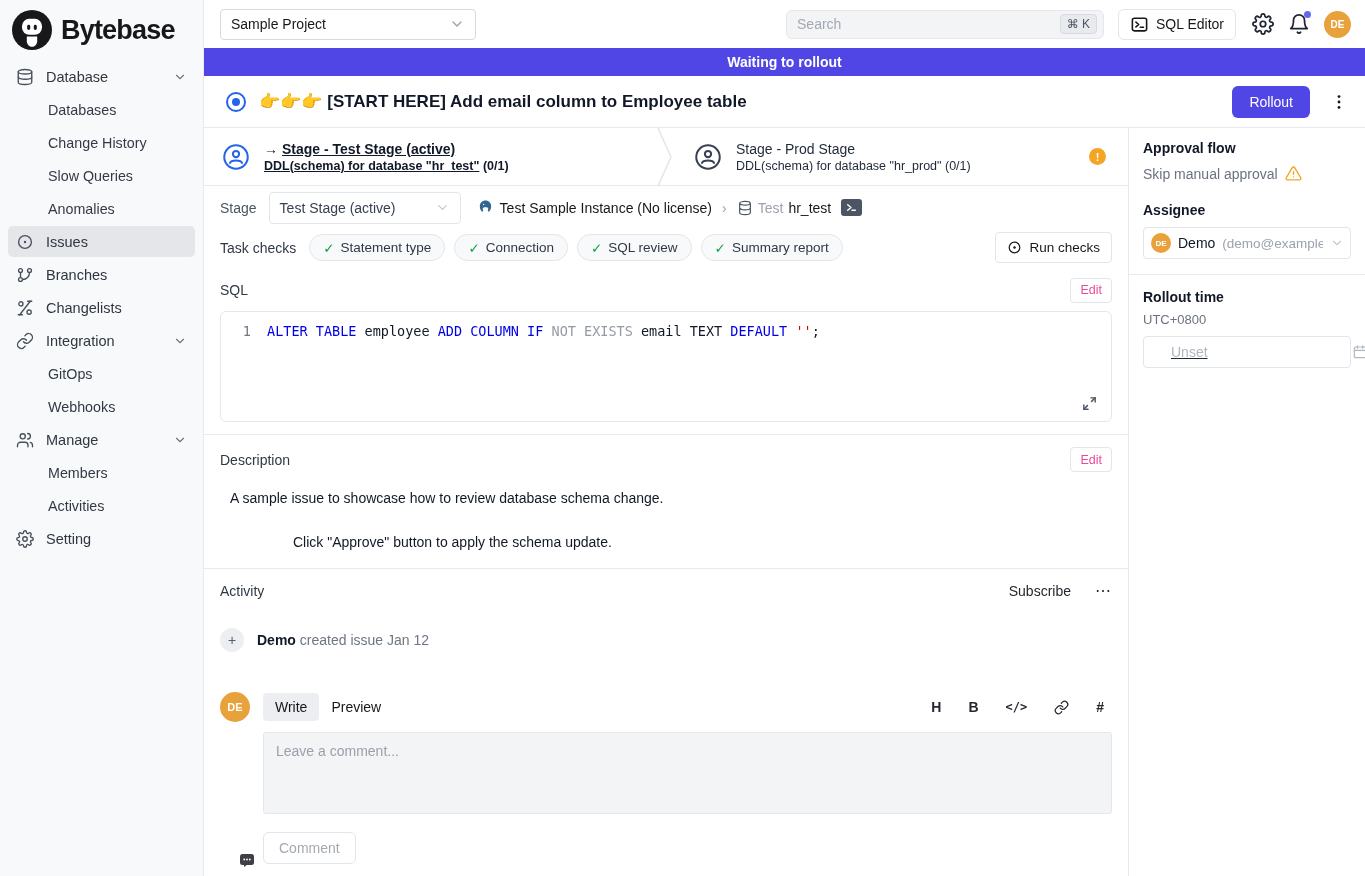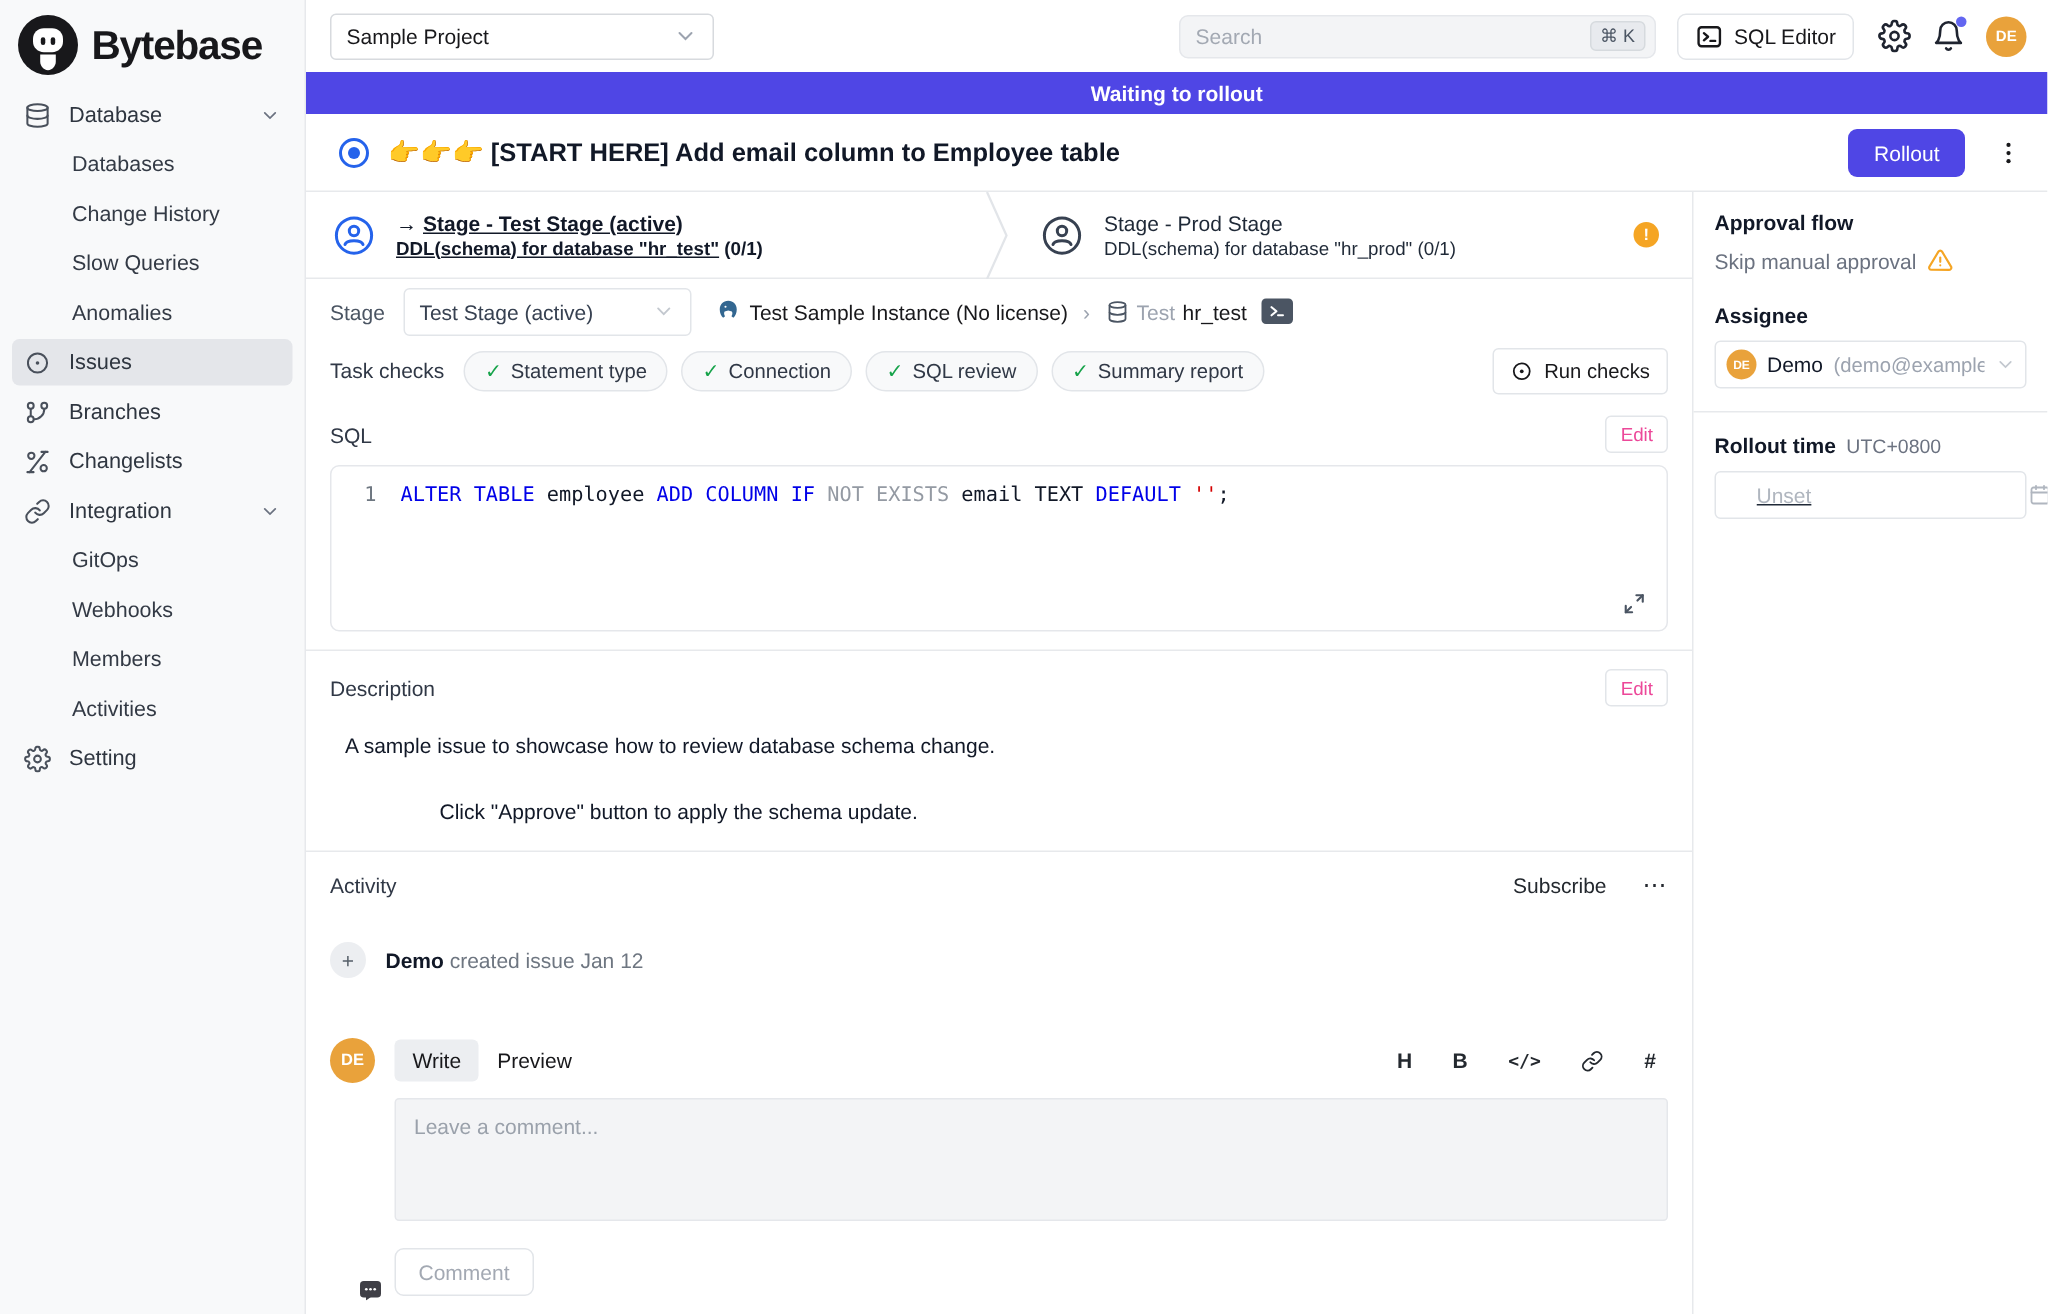--- a/index.html
+++ b/index.html
@@ -130,21 +130,21 @@
   .right-panel { width:237px; flex:0 0 237px; border-left:1px solid #e7e9ec; padding:12px 14px; }
   .panel-label { font-weight:700; color:#111827; }
   .skip-row { margin-top:9px; color:#6b7280; display:flex; align-items:center; gap:7px; }
   .assignee-label { margin-top:20px; }
   .assignee-select { margin-top:9px; height:32px; border:1px solid #e2e5e9; border-radius:4px; display:flex; align-items:center; gap:7px; padding:0 6px 0 7px; cursor:pointer; overflow:hidden; }
   .assignee-avatar { width:20px; height:20px; border-radius:50%; background:#e9a23b; color:#fff; font-size:8px; font-weight:700; display:flex; align-items:center; justify-content:center; flex:0 0 20px; }
   .assignee-name { color:#111827; white-space:nowrap; }
   .assignee-email { color:#9ca3af; font-size:13.5px; white-space:nowrap; overflow:hidden; flex:1; }
   .assignee-select .sel-chevron { color:#c3c8cf; flex:0 0 14px; }
   .panel-divider { border-top:1px solid #e7e9ec; margin:15px -14px 0; }
-  .rollout-row { margin-top:14px; display:flex; align-items:baseline; gap:7px; }
+  .rollout-row { margin-top:14px; display:flex; align-items:baseline; gap:7px;flex-direction:column; }
   .tz { color:#6b7280; font-size:13px; font-weight:400; }
   .unset-input { margin-top:9px; height:32px; border:1px solid #e2e5e9; border-radius:4px; display:flex; align-items:center; padding:0 27px; cursor:pointer;text-decoration:underline; }
   .unset-input input { border:none; outline:none; flex:1; font-family:inherit; font-size:14px; background:transparent; }
   .unset-input input::placeholder { color:#b0b6bf; }
   .cal-icon { color:#b0b6bf; }
 </style>
 </head>
 <body>
 
 <div class="app">
@@ -243,20 +243,36 @@
             </svg>
           </span>
       </div>
       <div class="nav-item sub">
           <span class="nav-label">GitOps</span>
         </div>
       <div class="nav-item sub">
           <span class="nav-label">Webhooks</span>
         </div>
 
+      <div class="nav-item group">
+        <span class="nav-icon">
+          <svg viewBox="0 0 24 24" width="18" height="18" fill="none" stroke="currentColor" stroke-width="1.8" stroke-linecap="round" stroke-linejoin="round">
+              <path d="M16 21v-2a4 4 0 0 0-4-4H6a4 4 0 0 0-4 4v2"></path>
+              <circle cx="9" cy="7" r="3.4"></circle>
+              <path d="M22 21v-2a4 4 0 0 0-3-3.87"></path>
+              <path d="M15.5 3.3a3.4 3.4 0 0 1 0 7.4"></path>
+            </svg>
+        </span>
+        <span class="nav-label">Manage</span>
+        <span class="nav-chevron">
+            <svg viewBox="0 0 24 24" width="14" height="14" fill="none" stroke="currentColor" stroke-width="2" stroke-linecap="round">
+              <polyline points="6 9 12 15 18 9"></polyline>
+            </svg>
+          </span>
+      </div>
       <div class="nav-item sub">
           <span class="nav-label">Members</span>
         </div>
       <div class="nav-item sub">
           <span class="nav-label">Activities</span>
         </div>
 
       <div class="nav-item group">
         <span class="nav-icon">
           <svg viewBox="0 0 24 24" width="18" height="18" fill="none" stroke="currentColor" stroke-width="1.8" stroke-linecap="round" stroke-linejoin="round">

